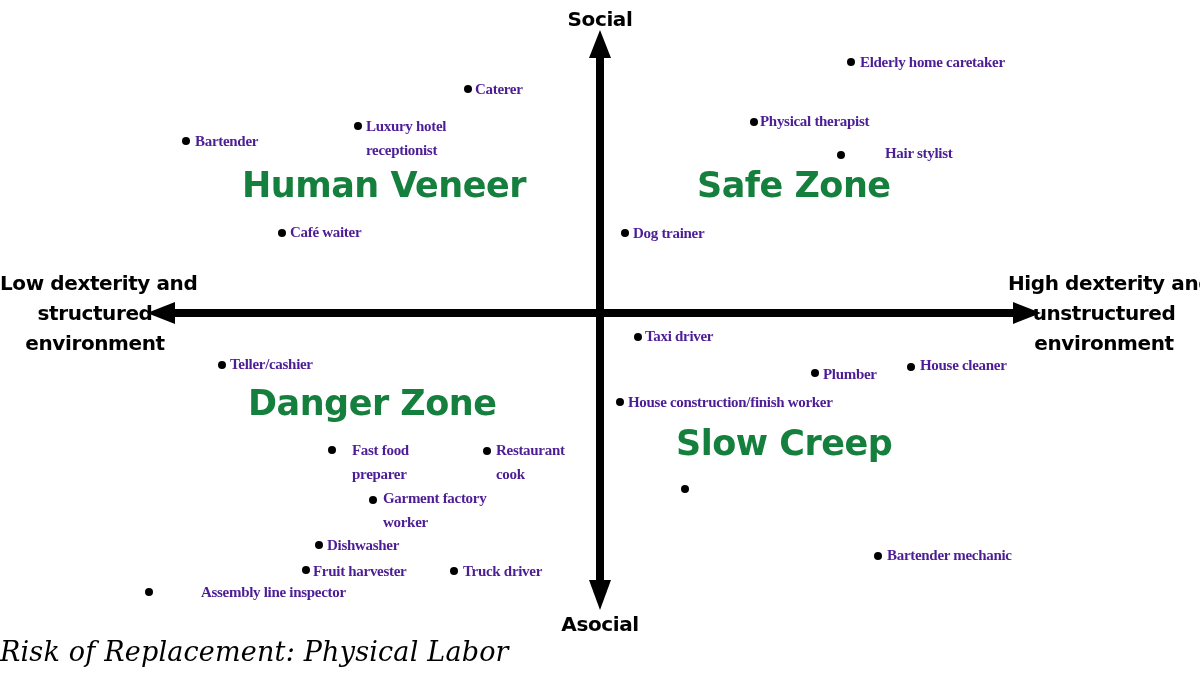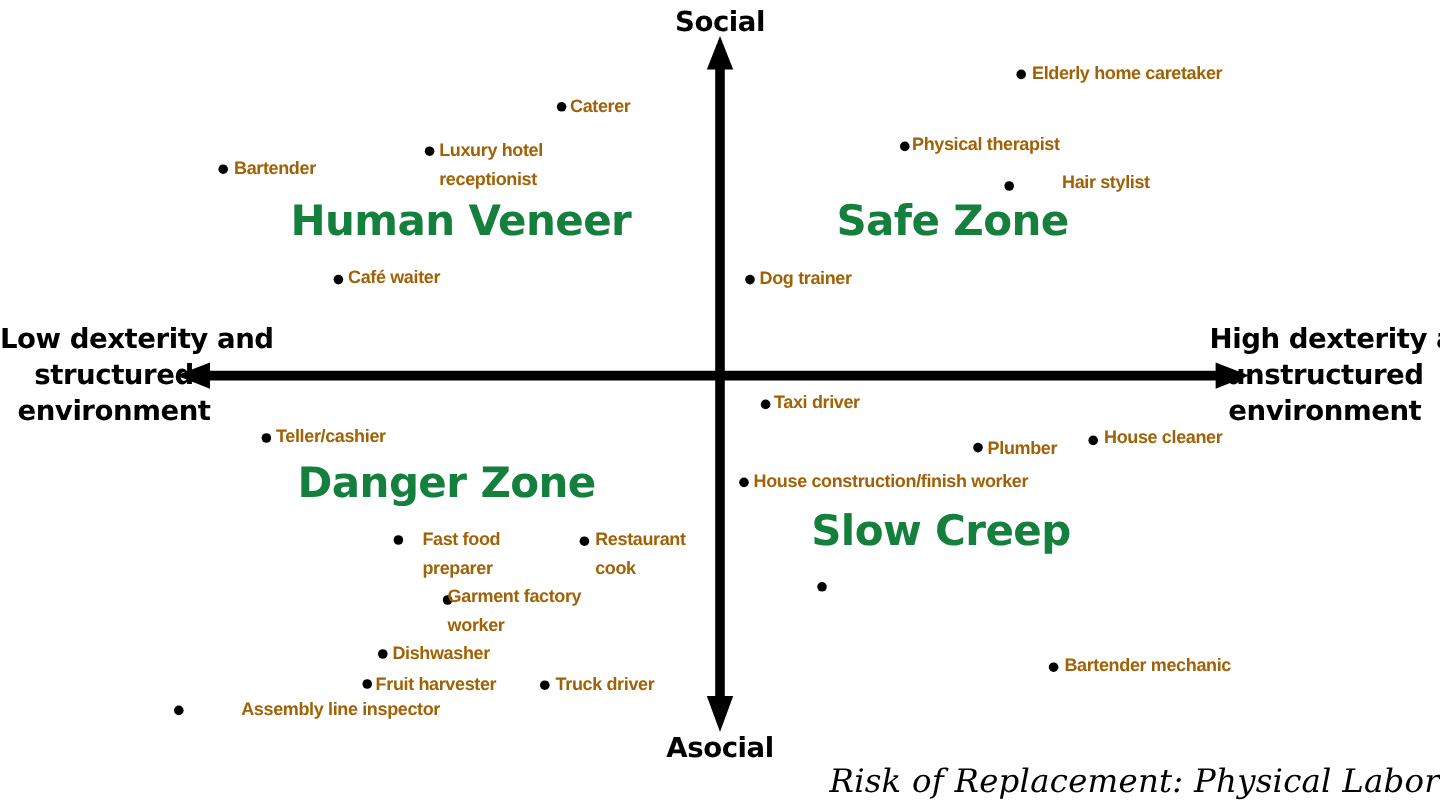--- a/index.html
+++ b/index.html
@@ -16,21 +16,21 @@
       color: #000;
     }
     #canvas {
       position: absolute;
       left: 0; top: 0;
       width: 1200px; height: 675px;
     }
     .axis-label {
       position: absolute;
       font-weight: bold;
-      font-size: 23px;
+      font-size: 20px;
       line-height: 30px;
       text-align: center;
       color: #000;
       font-family: "DejaVu Sans", "Liberation Sans", sans-serif;
       letter-spacing: -0.4px;
     }
     .zone-label {
       position: absolute;
       font-weight: bold;
       font-size: 35px;
@@ -52,29 +52,29 @@
       background: #000;
       left: -4px;
       top: -4px;
     }
     .point-label {
       position: absolute;
       font-weight: bold;
       font-size: 15px;
       line-height: 24px;
       white-space: pre;
-      color: #a16207;
-      font-family: Liberation Sans, sans-serif;
+      color: #4c1d95;
+      font-family: Liberation Serif, serif;
       letter-spacing: -0.3px;
     }
     .caption {
       position: absolute;
       left: 0; right: 0;
       top: 636px;
-      text-align: right;
+      text-align: left;
       font-family: "DejaVu Serif", "Liberation Serif", serif;
       font-style: italic;
       font-size: 27px;
       color: #000;
       letter-spacing: 0.2px;
     }
   </style>
 </head>
 <body>
 
@@ -145,21 +145,21 @@
   <span class="point-label" style="left:20px; top:-12px;">Fast food
 preparer</span>
 </div>
 <div class="point" style="left:487px; top:451px;">
   <span class="dot"></span>
   <span class="point-label" style="left:9px; top:-13px;">Restaurant
 cook</span>
 </div>
 <div class="point" style="left:373px; top:500px;">
   <span class="dot"></span>
-  <span class="point-label" style="left:0; top:-14px;">Garment factory
+  <span class="point-label" style="left:10px; top:-14px;">Garment factory
 worker</span>
 </div>
 <div class="point" style="left:319px; top:545px;">
   <span class="dot"></span>
   <span class="point-label" style="left:8px; top:-12px;">Dishwasher</span>
 </div>
 <div class="point" style="left:306px; top:570px;">
   <span class="dot"></span>
   <span class="point-label" style="left:7px; top:-11px;">Fruit harvester</span>
 </div>

